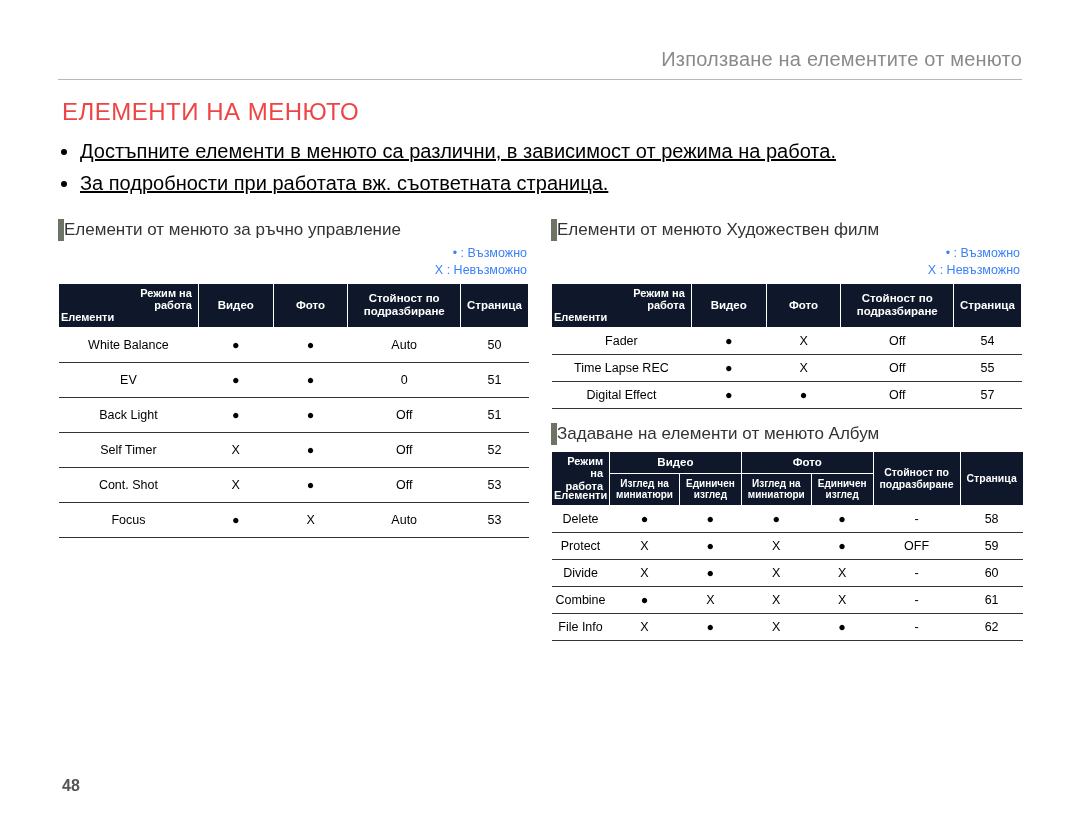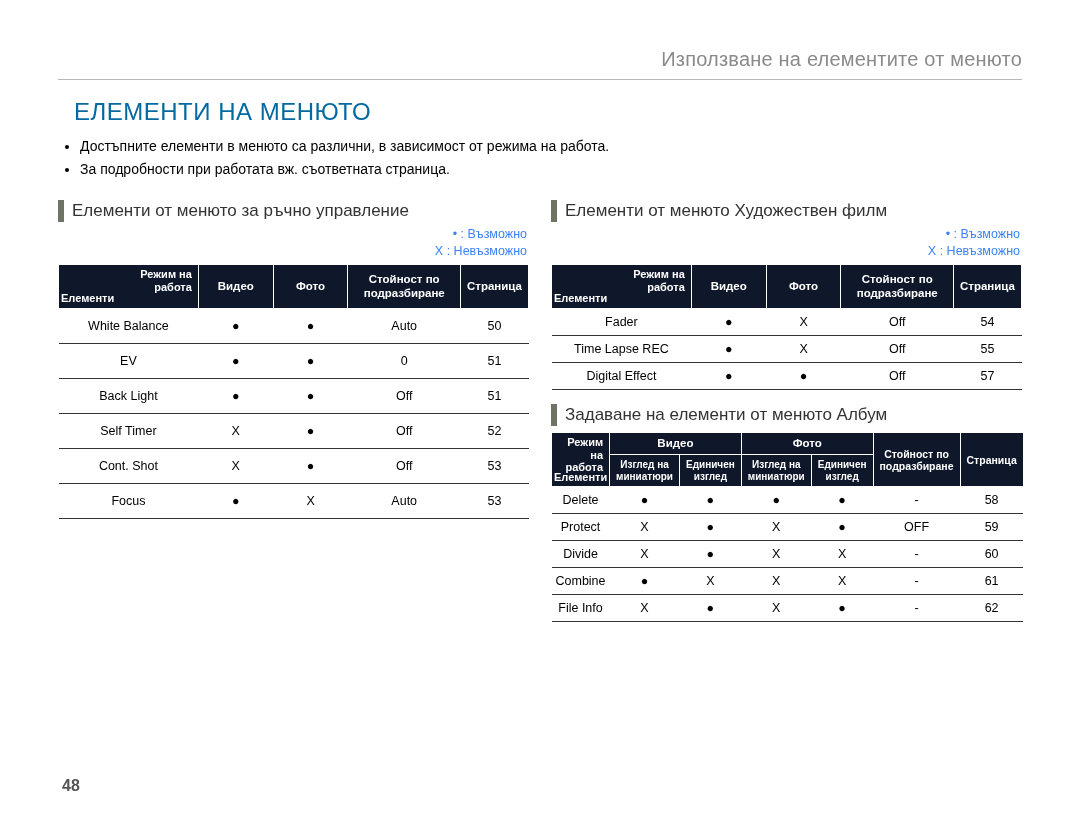--- a/index.html
+++ b/index.html
@@ -18,42 +18,42 @@
     color: #8a8a8a;
     font-size: 20px;
     letter-spacing: 0.2px;
   }
   hr.rule {
     border: none;
     border-top: 1px solid #b8b8b8;
     margin: 8px 0 18px 0;
   }
   h1.main-title {
-    color: #0369a1;
+    color: #ef4444;
     font-weight: 400;
     font-size: 24px;
     letter-spacing: 0.5px;
-    margin: 0 0 10px 16px;
+    margin: 0 0 10px 4px;
   }
   ul.bullets {
     margin: 0 0 14px 0;
     padding-left: 22px;
-    font-size: 14px;
+    font-size: 20px;
     line-height: 1.55;
+    text-decoration: underline;
   }
   ul.bullets li { margin: 1px 0; }
   .cols {
     display: flex;
     gap: 22px;
   }
   .col { flex: 1 1 0; min-width: 0; }
   .sect-head {
     display: flex;
     align-items: center;
-    gap: 8px;
     margin: 6px 0 4px 0;
   }
   .sect-bar {
     width: 6px;
     height: 22px;
     background: #6d7365;
   }
   .sect-title {
     font-size: 17px;
     color: #333;

